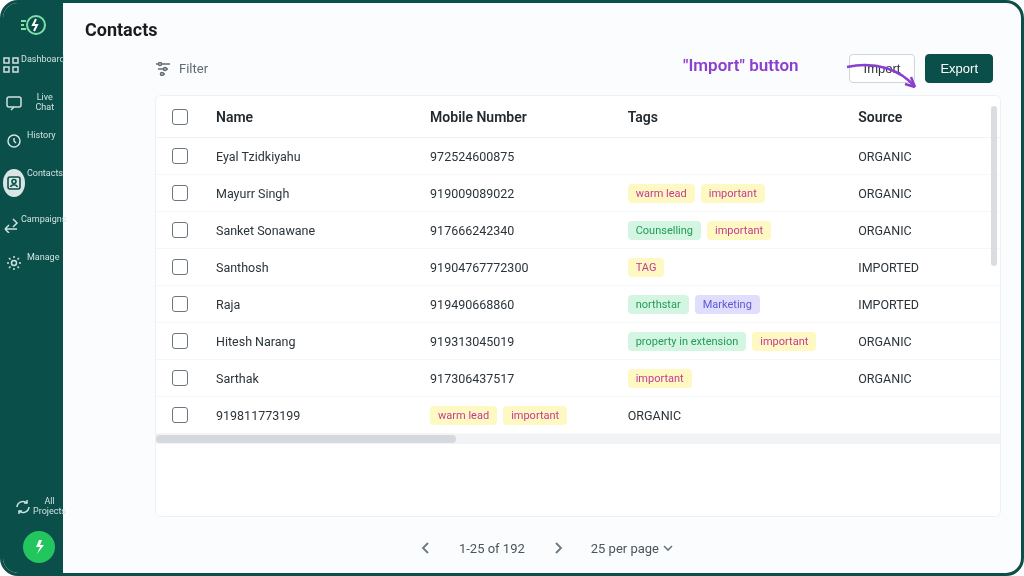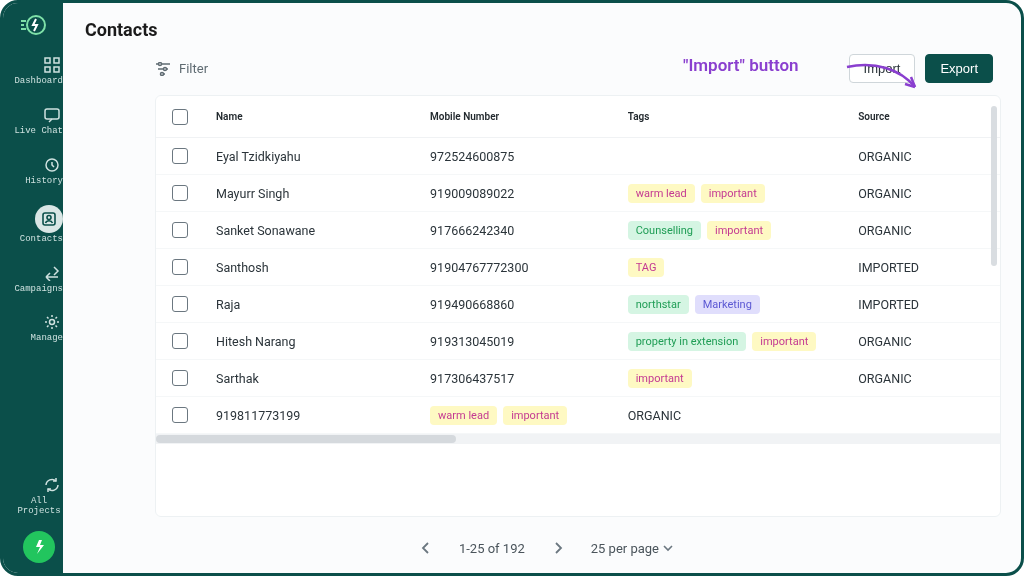--- a/index.html
+++ b/index.html
@@ -24,47 +24,46 @@
     padding-top: 8px;
     color: #d9e6e5;
     font-size: 9px;
     gap: 6px;
     flex-shrink: 0;
     position: relative;
   }
   .logo { width: 34px; height: 28px; display:flex; align-items:center; justify-content:center; margin-bottom: 4px; }
   .nav-item {
     display: flex;
-    flex-direction: column;
-    align-items: flex-end;
+    flex-direction: row;
+    align-items: flex-start;
     gap: 2px;
     padding: 6px 0;
     width: 100%;
     cursor: pointer;
-    font-family: Liberation Mono, monospace;
   }
   .nav-item .icn { width: 22px; height: 20px; display:flex; align-items:center; justify-content:center; }
   .nav-item.active .icn { background: #d9e6e5; border-radius: 50%; color:#0b4f4a; width:28px; height:28px; }
   .nav-label { font-size: 9px; color:#cfe2e0; text-align:center; line-height:1.1; }
   .sidebar-bottom { position: absolute; bottom: 10px; left:12px; right:0; display:flex; flex-direction:column; align-items:center; gap:8px; }
   .avatar-circle { width: 32px; height: 32px; border-radius: 50%; background:#22c55e; display:flex; align-items:center; justify-content:center; }
 
   
   .main { flex:1; display:flex; flex-direction:column; padding: 16px 20px 8px 22px; position:relative; min-width:0; }
   .page-title { font-size: 18px; font-weight: 700; color:#1b1b1b; margin-bottom: 14px; }
   .toolbar { display:flex; align-items:center; justify-content:space-between; padding: 0 8px 12px 70px; }
   .filter-btn { display:inline-flex; align-items:center; gap:8px; color:#5f6b72; font-size:13px; cursor:pointer; }
   .toolbar-right { display:flex; gap:10px; align-items:center; }
   .btn { font-size:13px; padding:6px 14px; border-radius:4px; border:1px solid #cfd6da; background:#fff; color:#2b343a; cursor:pointer; }
   .btn.primary { background:#0b4f4a; color:#fff; border-color:#0b4f4a; }
 
   
   .card { flex:1; margin: 0 0 8px 70px; background:#fff; border:1px solid #edf1f3; border-radius:6px; overflow:hidden; display:flex; flex-direction:column; min-height:0; position:relative; }
   .thead, .trow { display:grid; grid-template-columns: 50px 1.3fr 1.2fr 1.4fr 0.8fr; align-items:center; padding: 0 10px; }
-  .thead { height: 42px; font-size: 10px; color:#232a2f; font-weight:600; border-bottom:1px solid #f0f2f4; }
+  .thead { height: 42px; font-size: 14px; color:#232a2f; font-weight:600; border-bottom:1px solid #f0f2f4; }
   .tbody { overflow-y:auto; }
   .trow { height: 37px; font-size: 12.5px; color:#2b343a; border-bottom:1px solid #f5f7f8; }
   .chk { width:16px; height:16px; border:1.5px solid #6b7780; border-radius:3px; background:#fff; display:inline-block; cursor:pointer; margin-left:6px; }
   .cell { white-space:nowrap; overflow:hidden; text-overflow:ellipsis; padding-right:8px; }
   .tags { display:flex; gap:6px; align-items:center; flex-wrap:nowrap; overflow:hidden; }
   .tag { font-size:11px; padding:3px 8px; border-radius:4px; white-space:nowrap; }
   .tag.pink { background:#fef9c3; color:#c43a92; }
   .tag.green { background:#d5f5e3; color:#1f9d55; }
   .tag.purple { background:#e0defc; color:#5b58d3; }
 

